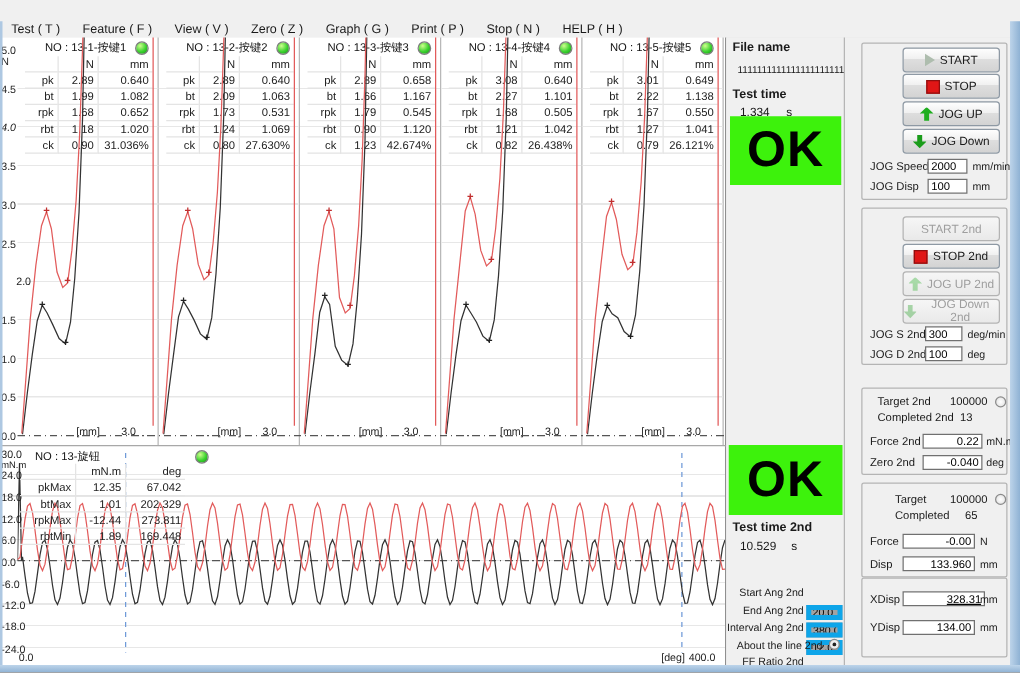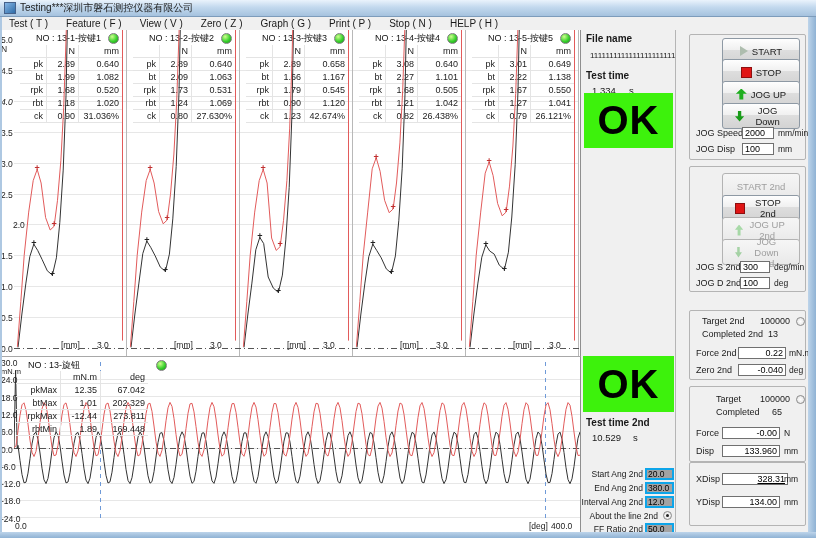--- a/index.html
+++ b/index.html
@@ -45,54 +45,50 @@
   .bxl{position:absolute;font-size:8.5px;color:#222;}
 
   
   .infocol{position:absolute;left:581px;top:0;width:95px;height:502px;background:#f0f0f0;border-right:1px solid #b5b5b5;box-sizing:border-box;}
   .blab{position:absolute;font-size:10px;font-weight:bold;white-space:nowrap;}
   .fname{position:absolute;font-size:8px;white-space:nowrap;letter-spacing:0;}
   .tval{position:absolute;font-size:9.5px;}
   .okbox{position:absolute;color:#000;font-weight:bold;display:flex;align-items:center;justify-content:center;font-size:40px;letter-spacing:1px;}
   .frow{position:absolute;left:0;width:95px;height:13px;font-size:8.5px;}
   .flab{position:absolute;right:33px;white-space:nowrap;line-height:12px;text-align:right;}
-  .fin{position:absolute;right:2px;width:29px;height:12px;border:2px solid #0ea5e9;background:#a3a3a3;
-    font:8.5px "Liberation Sans",sans-serif;padding:0 1px;box-sizing:border-box;}
+  .fin{position:absolute;right:2px;width:29px;height:12px;border:4px solid #0ea5e9;background:#a3a3a3;
+    font:8.5px "Liberation Sans",sans-serif;padding:0 1px;box-sizing:border-box;margin-top:16px;}
   .radio{position:absolute;width:9px;height:9px;border-radius:50%;border:1px solid #8a8a8a;
     background:radial-gradient(#fff,#dedede);box-sizing:border-box;}
   .radio.sel::after{content:"";display:block;margin:2px auto;width:3px;height:3px;border-radius:50%;background:#222;}
 
   
   .ctrlcol{position:absolute;left:676px;top:0;width:132px;height:502px;background:#f0f0f0;}
   .grp{position:absolute;left:13px;width:117px;border:1px solid #b4b4b4;border-radius:2px;box-sizing:border-box;}
   .btn{position:absolute;left:32px;width:78px;height:20px;border:1px solid #8e99a4;border-radius:3px;
     background:linear-gradient(#fefefe,#f0f0f0 45%,#dedede 46%,#d3d3d3);
-    font:9.5px "Liberation Sans",sans-serif;color:#1a1a1a;display:flex;align-items:center;justify-content:center;gap:4px;padding:12px;}
+    font:9.5px "Liberation Sans",sans-serif;color:#1a1a1a;display:flex;align-items:center;justify-content:center;gap:4px;padding:0;}
   .btn.dis{color:#9e9e9e;border-color:#b3b3b3;background:linear-gradient(#f6f6f6,#e9e9e9);}
   .btn.dis .ici{opacity:.35;}
   .ic-play{width:0;height:0;border-top:5px solid transparent;border-bottom:5px solid transparent;border-left:8px solid #aebdae;}
   .ic-stop{width:9px;height:9px;background:#e01616;border:1px solid #8e0f0f;}
   .ic-up{width:11px;height:11px;background:#1fae1f;clip-path:polygon(50% 0,100% 48%,68% 48%,68% 100%,32% 100%,32% 48%,0 48%);}
   .ic-down{width:11px;height:11px;background:#1a9c1a;clip-path:polygon(50% 100%,100% 52%,68% 52%,68% 0,32% 0,32% 52%,0 52%);}
   .grow{position:absolute;left:4px;right:2px;height:14px;font-size:9px;color:#1a1a1a;}
   .glab{position:absolute;left:2px;line-height:13px;white-space:nowrap;}
   .gval{position:absolute;line-height:13px;white-space:nowrap;}
   .gin{position:absolute;height:12px;border:1px solid #707070;background:#fff;
     font:9px "Liberation Sans",sans-serif;padding:0 2px;box-sizing:border-box;}
   .num{text-align:right;}
   .gunit{position:absolute;line-height:13px;font-size:8.5px;white-space:nowrap;}
 </style>
 </head>
 <body>
 
 <div class="win">
-  <div class="titlebar">
-    <span class="appicon"></span>
-    <span>Testing***深圳市磐石测控仪器有限公司</span>
-  </div>
   <div class="menubar" id="menubar">
       <span>Test ( T )</span>
       <span>Feature ( F )</span>
       <span>View ( V )</span>
       <span>Zero ( Z )</span>
       <span>Graph ( G )</span>
       <span>Print ( P )</span>
       <span>Stop ( N )</span>
       <span>HELP ( H )</span>
     </div>
@@ -110,21 +106,21 @@
               <div class="c v">N</div>
               <div class="c v">mm</div>
               <div class="c">pk</div>
               <div class="c v">2.89</div>
               <div class="c v">0.640</div>
               <div class="c">bt</div>
               <div class="c v">1.99</div>
               <div class="c v">1.082</div>
               <div class="c">rpk</div>
               <div class="c v">1.68</div>
-              <div class="c v">0.520</div>
+              <div class="c v">0.652</div>
               <div class="c">rbt</div>
               <div class="c v">1.18</div>
               <div class="c v">1.020</div>
               <div class="c">ck</div>
               <div class="c v">0.90</div>
               <div class="c v">31.036%</div>
             </div>
             <svg width="113" height="326" viewBox="0 0 113 326" preserveAspectRatio="none" class="sp-svg">
               <polyline points="4.0,317.4 7.9,284.0 11.9,253.1 15.8,226.6 19.8,214.2 23.7,220.4 28.2,229.7 33.3,240.8 38.4,245.1 42.4,227.8 45.8,192.6 49.2,140.1 52.0,65.9 54.2,-46.5" fill="none" stroke="#333333" stroke-width="1"></polyline>
               <polyline points="3.4,316.8 6.8,271.7 10.2,225.3 14.7,182.1 19.2,150.6 23.2,139.4 27.1,153.0 31.6,187.6 36.2,200.0 40.1,196.3 43.5,170.3 46.9,130.2 49.7,77.7 52.0,9.7 53.7,-46.5" fill="none" stroke="#e25b5b" stroke-width="1"></polyline>

